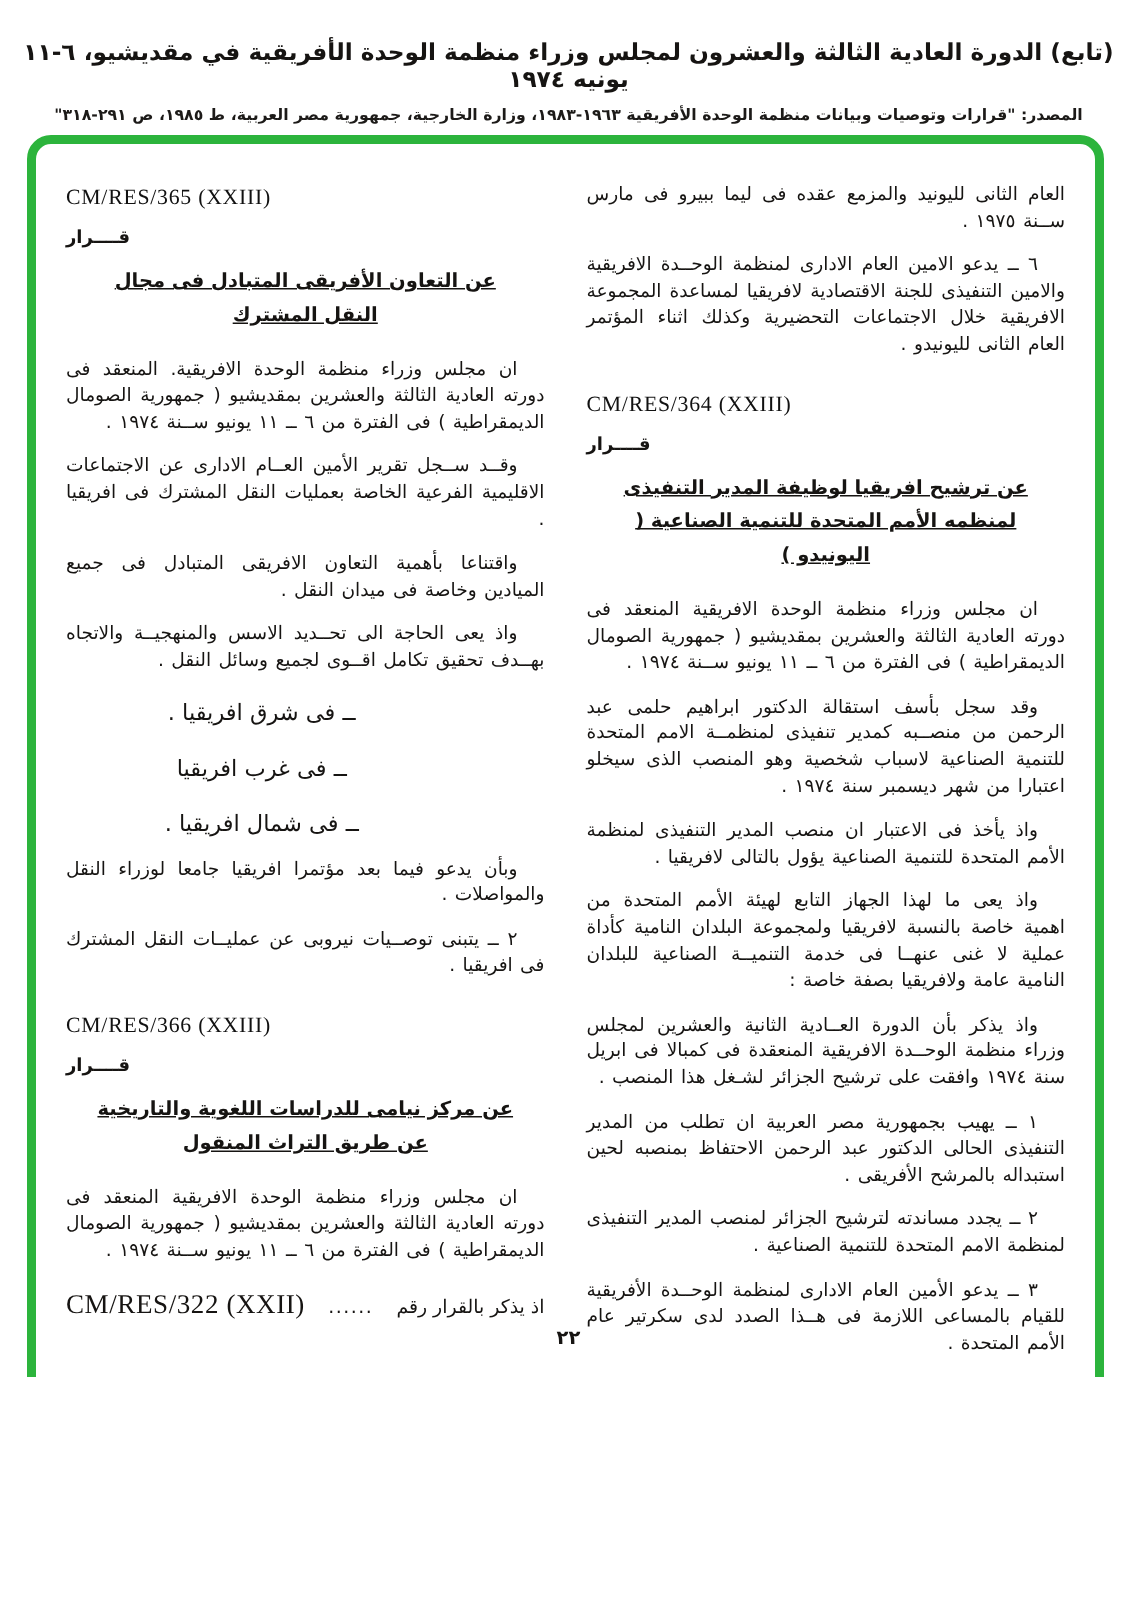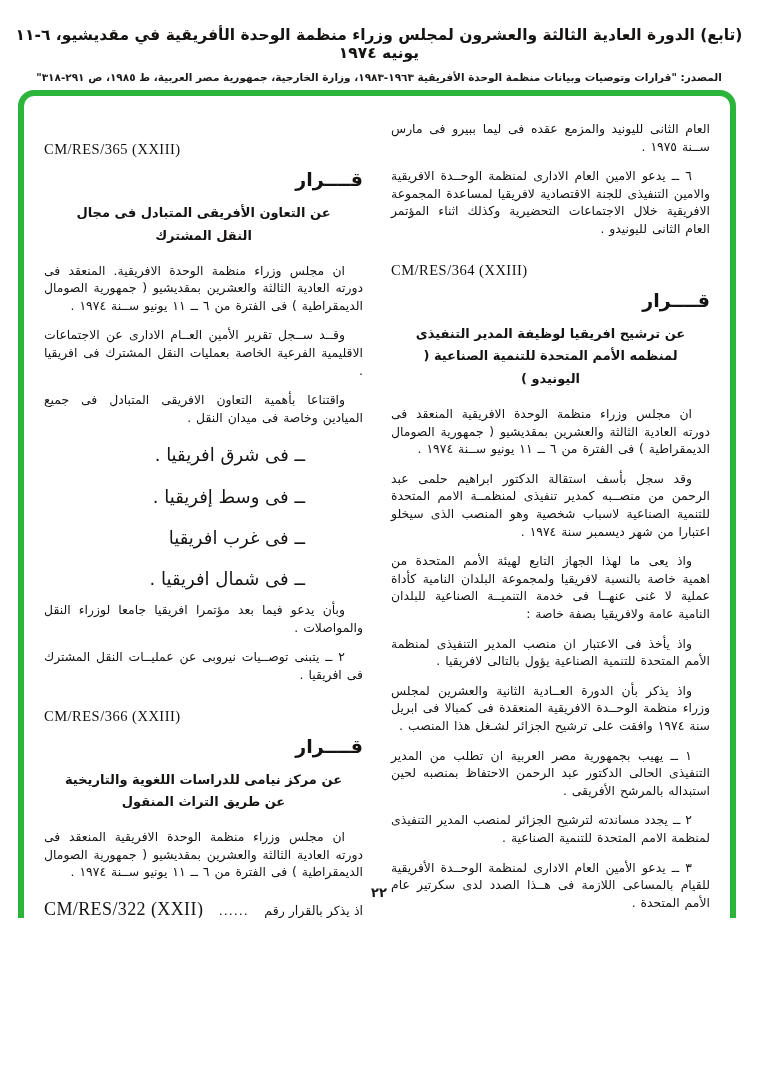--- a/index.html
+++ b/index.html
@@ -39,40 +39,40 @@
   }
   .col{flex:1;direction:rtl;min-width:0;}
   
   .res-code{
     direction:ltr;text-align:left;
     font-family:"Liberation Serif",serif;
     font-size:14.5px;letter-spacing:.5px;
     margin:24px 0 8px 0;
     color:#111;
   }
-  .res-code.first{margin-top:21px;}
+  .res-code.first{margin-top:4px;}
   .res-heading{
-    text-align:right;font-weight:bold;font-size:19px;
+    text-align:left;font-weight:bold;font-size:12px;
     margin:10px 0 12px 0;
   }
   .res-sub{
     text-align:center;font-weight:bold;font-size:13px;
-    line-height:1.75;margin:0 14px 14px 14px;
+    line-height:1.75;margin:0 14px 14px 14px;text-decoration:underline;
   }
   .para{
     font-size:12.4px;line-height:1.42;
     text-align:justify;text-align-last:right;
     margin:0 0 12px 0;
     text-indent:18px;
     word-spacing:1px;
   }
   .para.cont{text-indent:0;}
   .list-item{
-    font-size:18px;line-height:1.4;
-    margin:16px 58px 10px 0;text-align:right;
+    font-size:15px;line-height:1.4;
+    margin:16px 58px 10px 0;text-align:center;
   }
   .para-code{
     display:flex;justify-content:space-between;align-items:baseline;
     font-size:12.6px;margin-top:18px;
   }
   .para-code .code-inline{
     direction:ltr;font-family:"Liberation Serif",serif;
     font-size:18px;letter-spacing:.4px;
   }
   .para-code .dots{letter-spacing:1px;}
@@ -96,36 +96,36 @@
   <div class="doc-box">
     <div class="columns">
       <div class="col">
           <p class="para cont">العام الثانى لليونيد والمزمع عقده فى ليما ببيرو فى مارس ســنة ١٩٧٥ .</p>
           <p class="para">٦ ــ يدعو الامين العام الادارى لمنظمة الوحــدة الافريقية والامين التنفيذى للجنة الاقتصادية لافريقيا لمساعدة المجموعة الافريقية خلال الاجتماعات التحضيرية وكذلك اثناء المؤتمر العام الثانى لليونيدو .</p>
           <div class="res-code" dir="ltr">CM/RES/364  (XXIII)</div>
           <div class="res-heading">قــــرار</div>
           <div class="res-sub">عن ترشيح افريقيا لوظيفة المدير التنفيذى لمنظمه الأمم المتحدة للتنمية الصناعية ( اليونيدو )</div>
           <p class="para">ان مجلس وزراء منظمة الوحدة الافريقية المنعقد فى دورته العادية الثالثة والعشرين بمقديشيو ( جمهورية الصومال الديمقراطية ) فى الفترة من ٦ ــ ١١ يونيو ســنة ١٩٧٤ .</p>
           <p class="para">وقد سجل بأسف استقالة الدكتور ابراهيم حلمى عبد الرحمن من منصــبه كمدير تنفيذى لمنظمــة الامم المتحدة للتنمية الصناعية لاسباب شخصية وهو المنصب الذى سيخلو اعتبارا من شهر ديسمبر سنة ١٩٧٤ .</p>
+          <p class="para">واذ يأخذ فى الاعتبار ان منصب المدير التنفيذى لمنظمة الأمم المتحدة للتنمية الصناعية يؤول بالتالى لافريقيا .</p>
           <p class="para">واذ يعى ما لهذا الجهاز التابع لهيئة الأمم المتحدة من اهمية خاصة بالنسبة لافريقيا ولمجموعة البلدان النامية كأداة عملية لا غنى عنهــا فى خدمة التنميــة الصناعية للبلدان النامية عامة ولافريقيا بصفة خاصة :</p>
-          <p class="para">واذ يأخذ فى الاعتبار ان منصب المدير التنفيذى لمنظمة الأمم المتحدة للتنمية الصناعية يؤول بالتالى لافريقيا .</p>
           <p class="para">واذ يذكر بأن الدورة العــادية الثانية والعشرين لمجلس وزراء منظمة الوحــدة الافريقية المنعقدة فى كمبالا فى ابريل سنة ١٩٧٤ وافقت على ترشيح الجزائر لشـغل هذا المنصب .</p>
           <p class="para">١ ــ يهيب بجمهورية مصر العربية ان تطلب من المدير التنفيذى الحالى الدكتور عبد الرحمن الاحتفاظ بمنصبه لحين استبداله بالمرشح الأفريقى .</p>
           <p class="para">٢ ــ يجدد مساندته لترشيح الجزائر لمنصب المدير التنفيذى لمنظمة الامم المتحدة للتنمية الصناعية .</p>
           <p class="para">٣ ــ يدعو الأمين العام الادارى لمنظمة الوحــدة الأفريقية للقيام بالمساعى اللازمة فى هــذا الصدد لدى سكرتير عام الأمم المتحدة .</p>
         </div>
       <div class="col">
           <div class="res-code first" dir="ltr">CM/RES/365  (XXIII)</div>
           <div class="res-heading">قــــرار</div>
           <div class="res-sub">عن التعاون الأفريقى المتبادل فى مجال النقل المشترك</div>
           <p class="para">ان مجلس وزراء منظمة الوحدة الافريقية. المنعقد فى دورته العادية الثالثة والعشرين بمقديشيو ( جمهورية الصومال الديمقراطية ) فى الفترة من ٦ ــ ١١ يونيو ســنة ١٩٧٤ .</p>
           <p class="para">وقــد ســجل تقرير الأمين العــام الادارى عن الاجتماعات الاقليمية الفرعية الخاصة بعمليات النقل المشترك فى افريقيا .</p>
           <p class="para">واقتناعا بأهمية التعاون الافريقى المتبادل فى جميع الميادين وخاصة فى ميدان النقل .</p>
+          <p class="para">واذ يعى الحاجة الى تحــديد الاسس والمنهجيــة والاتجاه بهــدف تحقيق تكامل اقــوى لجميع وسائل النقل .</p>
           <div class="list-item">ــ فى شرق افريقيا .</div>
-          <div class="list-item">ــ فى وسط إفريقيا .</div>
           <div class="list-item">ــ فى غرب افريقيا</div>
           <div class="list-item">ــ فى شمال افريقيا .</div>
           <p class="para">وبأن يدعو فيما بعد مؤتمرا افريقيا جامعا لوزراء النقل والمواصلات .</p>
           <p class="para">٢ ــ يتبنى توصــيات نيروبى عن عمليــات النقل المشترك فى افريقيا .</p>
           <div class="res-code" dir="ltr">CM/RES/366  (XXIII)</div>
           <div class="res-heading">قــــرار</div>
           <div class="res-sub">عن مركز نيامى للدراسات اللغوية والتاريخية عن طريق التراث المنقول</div>
           <p class="para">ان مجلس وزراء منظمة الوحدة الافريقية المنعقد فى دورته العادية الثالثة والعشرين بمقديشيو ( جمهورية الصومال الديمقراطية ) فى الفترة من ٦ ــ ١١ يونيو ســنة ١٩٧٤ .</p>
           <div class="para-code">
             <span>اذ يذكر بالقرار رقم</span>

